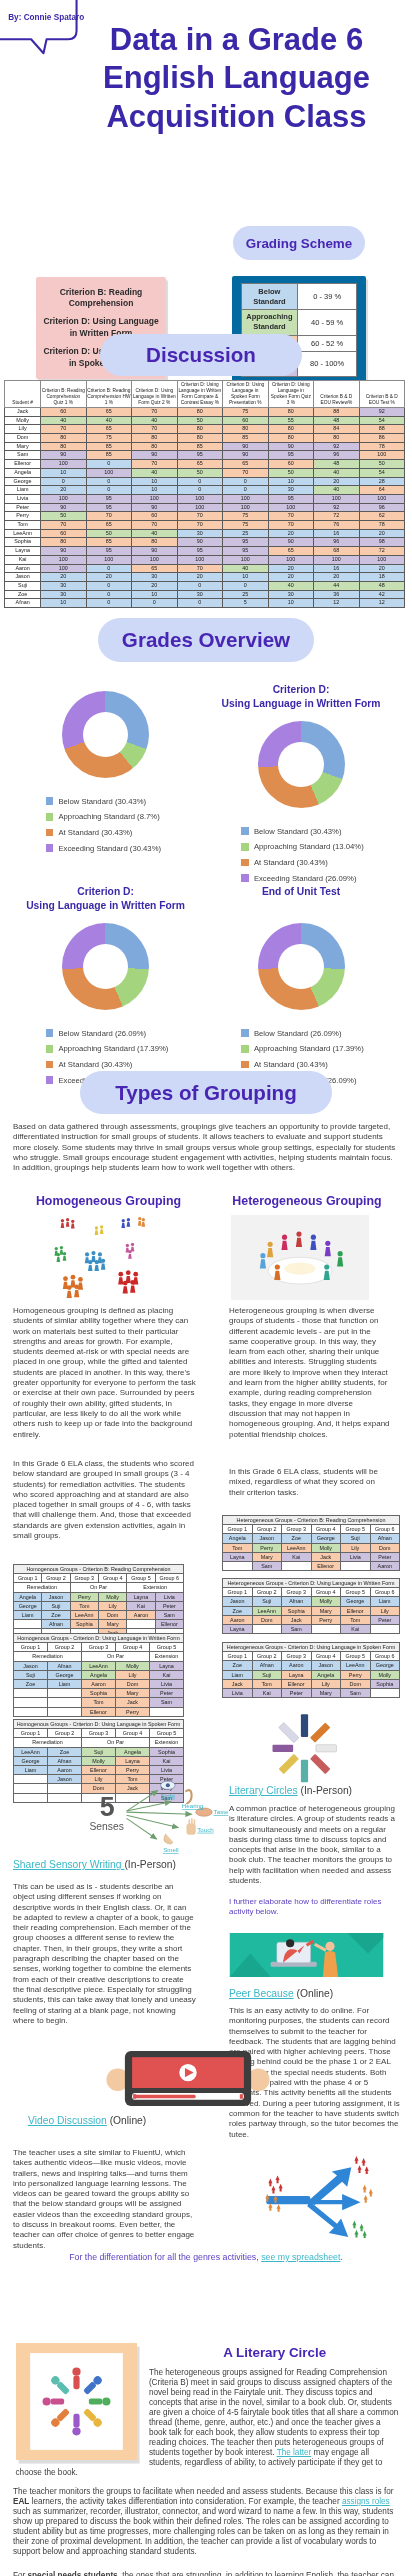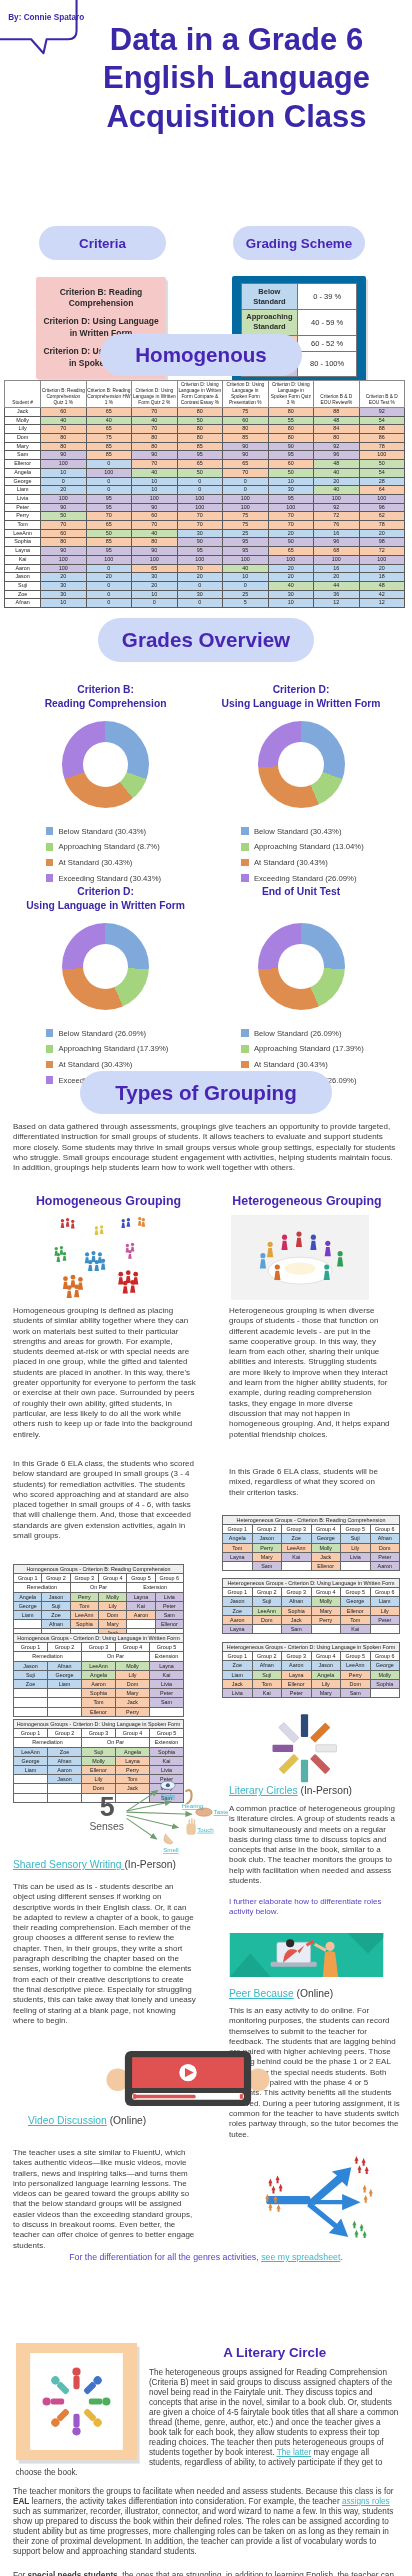--- a/index.html
+++ b/index.html
@@ -66,23 +66,20 @@
 
   <svg class="abs" width="88" height="62" style="left:0;top:0;overflow:visible" viewBox="0 0 170 120">
     <path d="M -8 76 L 60 76 L 84 103 L 90 76 L 132 76 Q 148 76 148 60 L 148 -12" fill="none" stroke="#3a28a8" stroke-width="4" stroke-linejoin="round"></path>
   </svg>
   <div id="byline-text">By: Connie Spataro</div>
 
   <h1 id="page-title">Data in a Grade 6
 English Language
 Acquisition Class</h1>
 
-  <div class="pill" style="left:39px;top:226px;width:127px;height:34px;font-size:13.4px">
-    <span>Criteria</span>
-  </div>
   <div class="pill" style="left:233px;top:226px;width:132px;height:34px;font-size:13.4px">
     <span>Grading Scheme</span>
   </div>
 
   <div class="note pink" style="left:36px;top:277px;width:128px;min-height:75px;padding:3.1px 1px" id="criteria-note">
       <div class="crit-item">Criterion B: Reading Comprehension</div>
       <div class="crit-item">Criterion D: Using Language in Written Form</div>
       <div class="crit-item">Criterion D: Using Language in Spoken Form</div>
     </div>
 
@@ -103,21 +100,21 @@
           </tr>
           <tr>
             <td class="lbl" style="background: rgb(204, 194, 224);">Exceeding Standard</td>
             <td class="rng">80 - 100%</td>
           </tr>
         </tbody>
       </table>
   </div>
 
   <div class="pill" style="left:100px;top:334px;width:202px;height:42px;font-size:20.6px">
-    <span>Homogenous</span>
+    <span>Discussion</span>
   </div>
   <table id="spreadsheet">
       <colgroup>
         <col style="width: 36px;">
         <col>
         <col>
         <col>
         <col>
         <col>
         <col>
@@ -389,22 +386,20 @@
           <td style="background: rgb(189, 215, 238);">12</td>
           <td style="background: rgb(189, 215, 238);">12</td>
         </tr>
       </tbody>
     </table>
 
   <div class="pill" style="left:98px;top:618px;width:216px;height:44px;font-size:20.6px">
     <span>Grades Overview</span>
   </div>
   <div class="chart-block" id="chart0" style="left:20.6px;top:683px">
-      <div class="chart-title">Criterion B:
-Reading Comprehension</div>
       <div class="donut" style="background: conic-gradient(rgb(127, 168, 219) 0deg, rgb(127, 168, 219) 109.548deg, rgb(165, 212, 127) 109.548deg, rgb(165, 212, 127) 140.868deg, rgb(222, 141, 79) 140.868deg, rgb(222, 141, 79) 250.416deg, rgb(167, 128, 224) 250.416deg, rgb(167, 128, 224) 359.964deg);"></div>
       <div class="legend">
         <div class="lg-row">
           <span class="lg-sw" style="background: rgb(127, 168, 219);"></span>
           <span class="lg-tx">Below Standard (30.43%)</span>
         </div>
         <div class="lg-row">
           <span class="lg-sw" style="background: rgb(165, 212, 127);"></span>
           <span class="lg-tx">Approaching Standard (8.7%)</span>
         </div>

